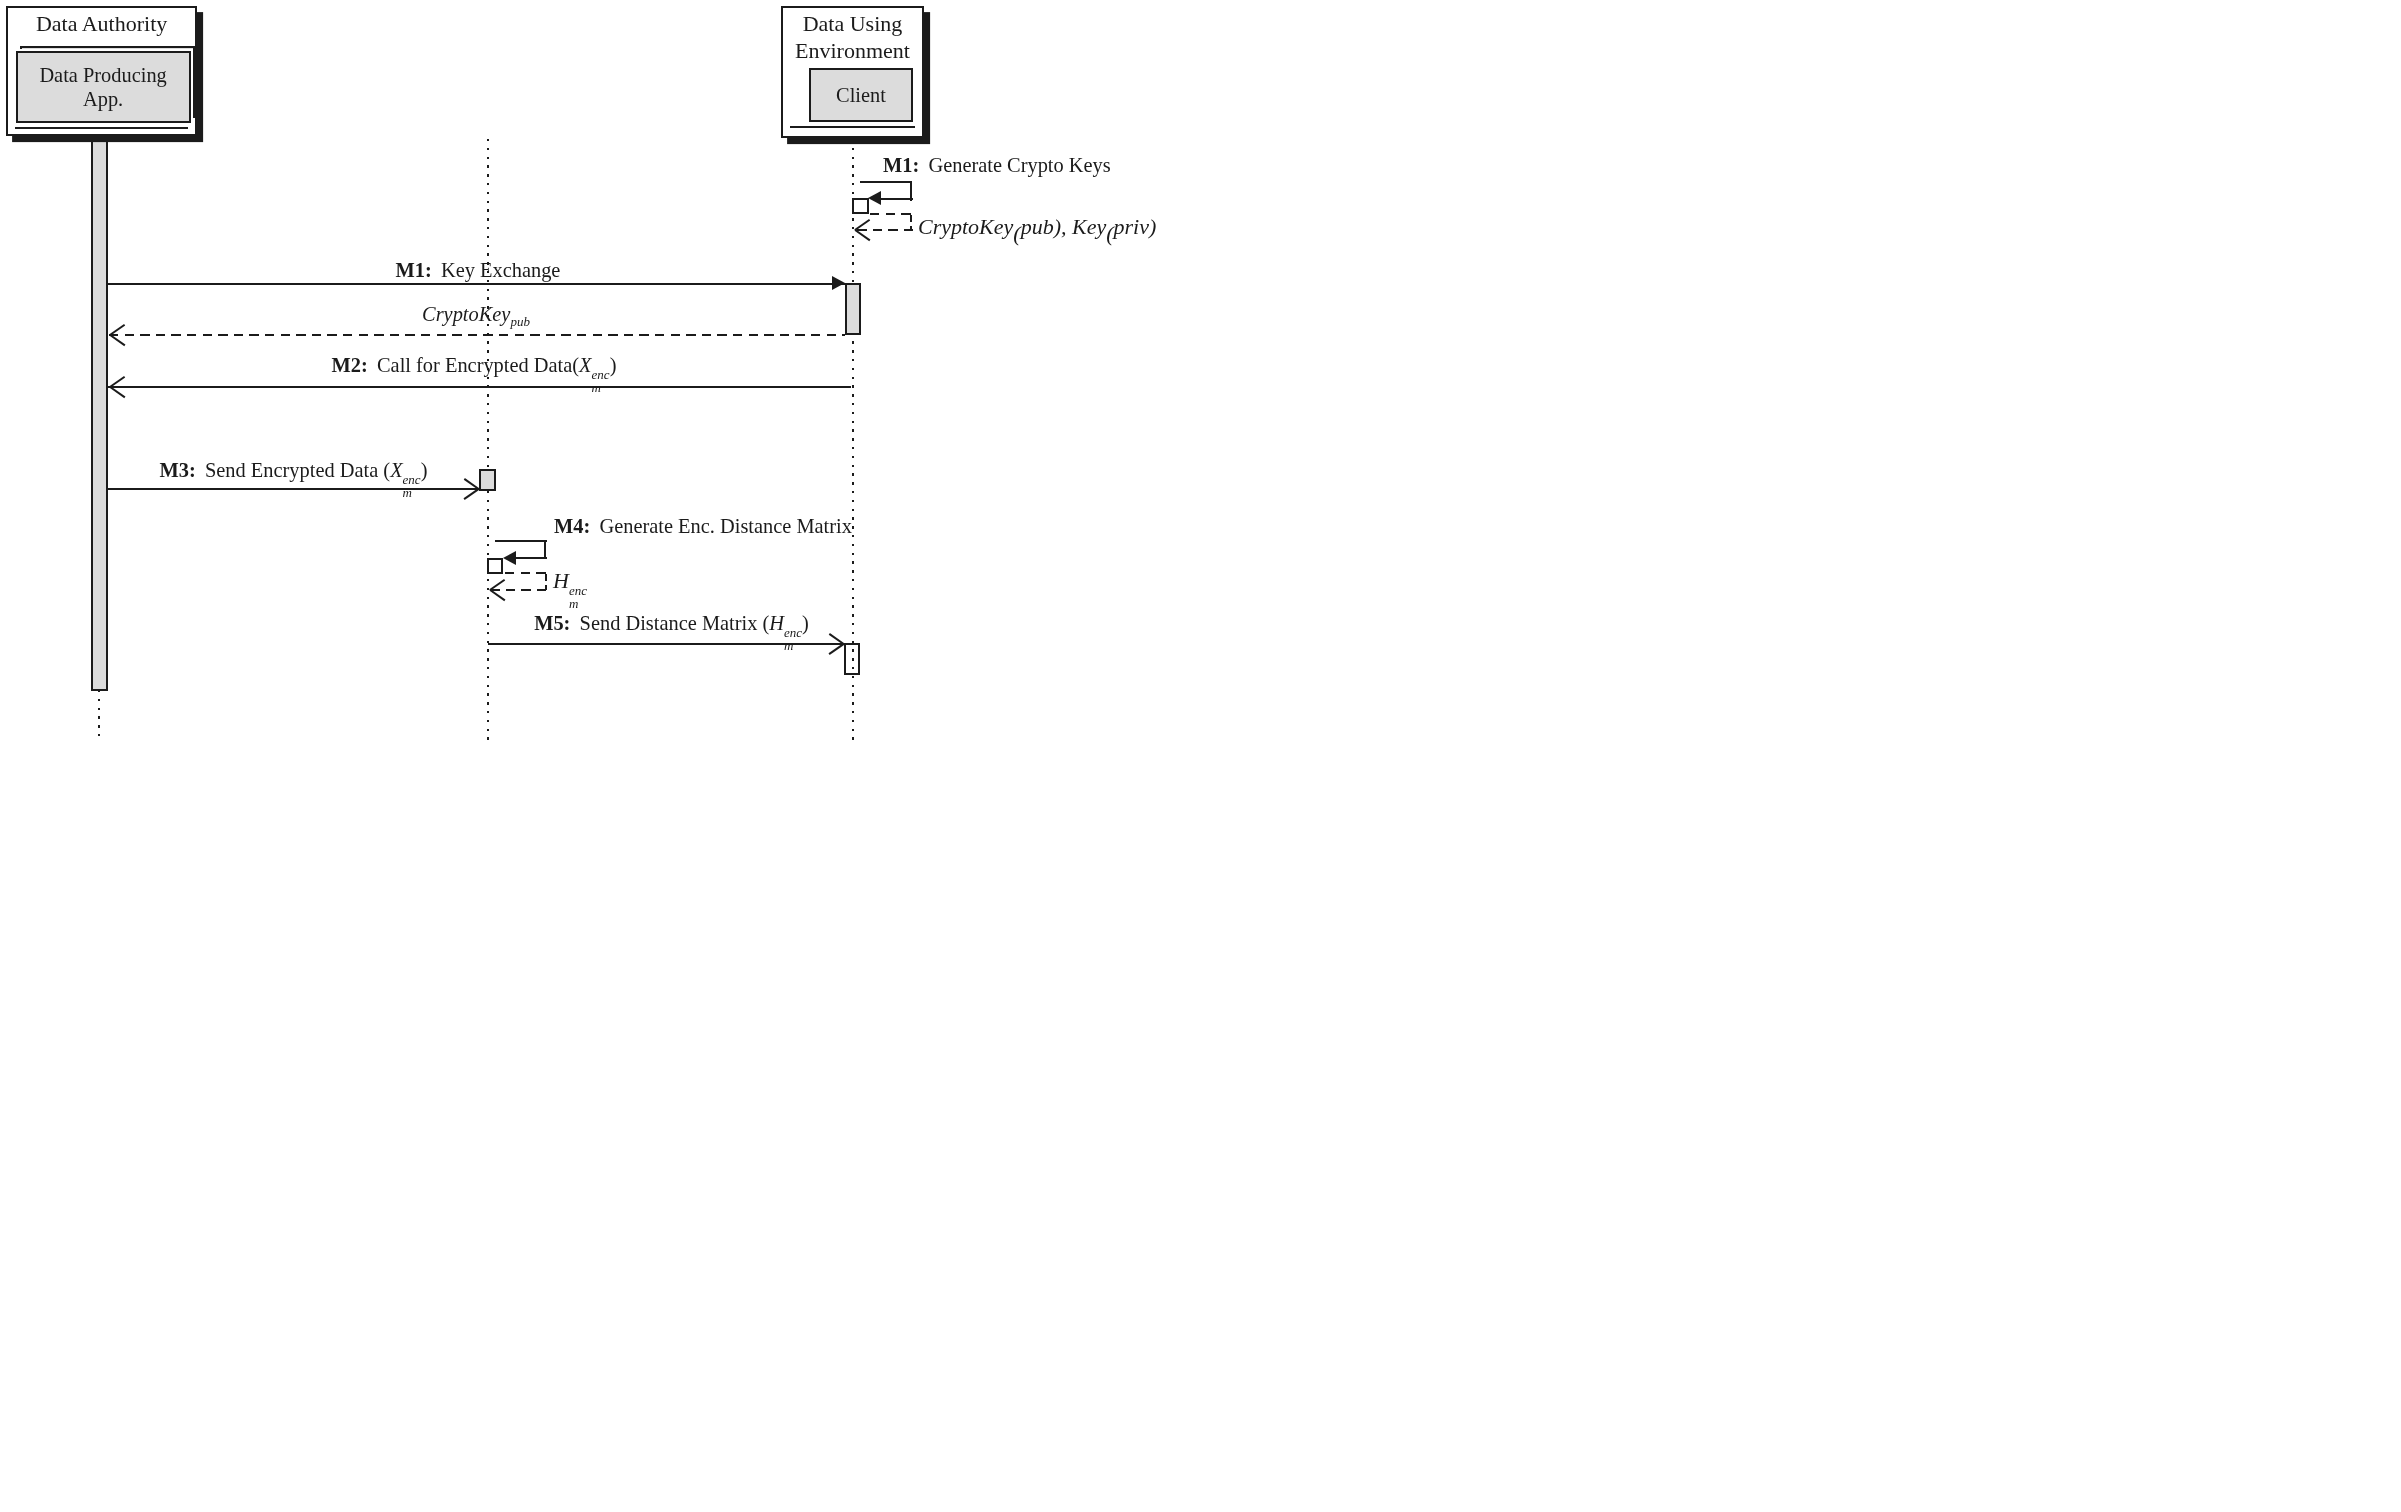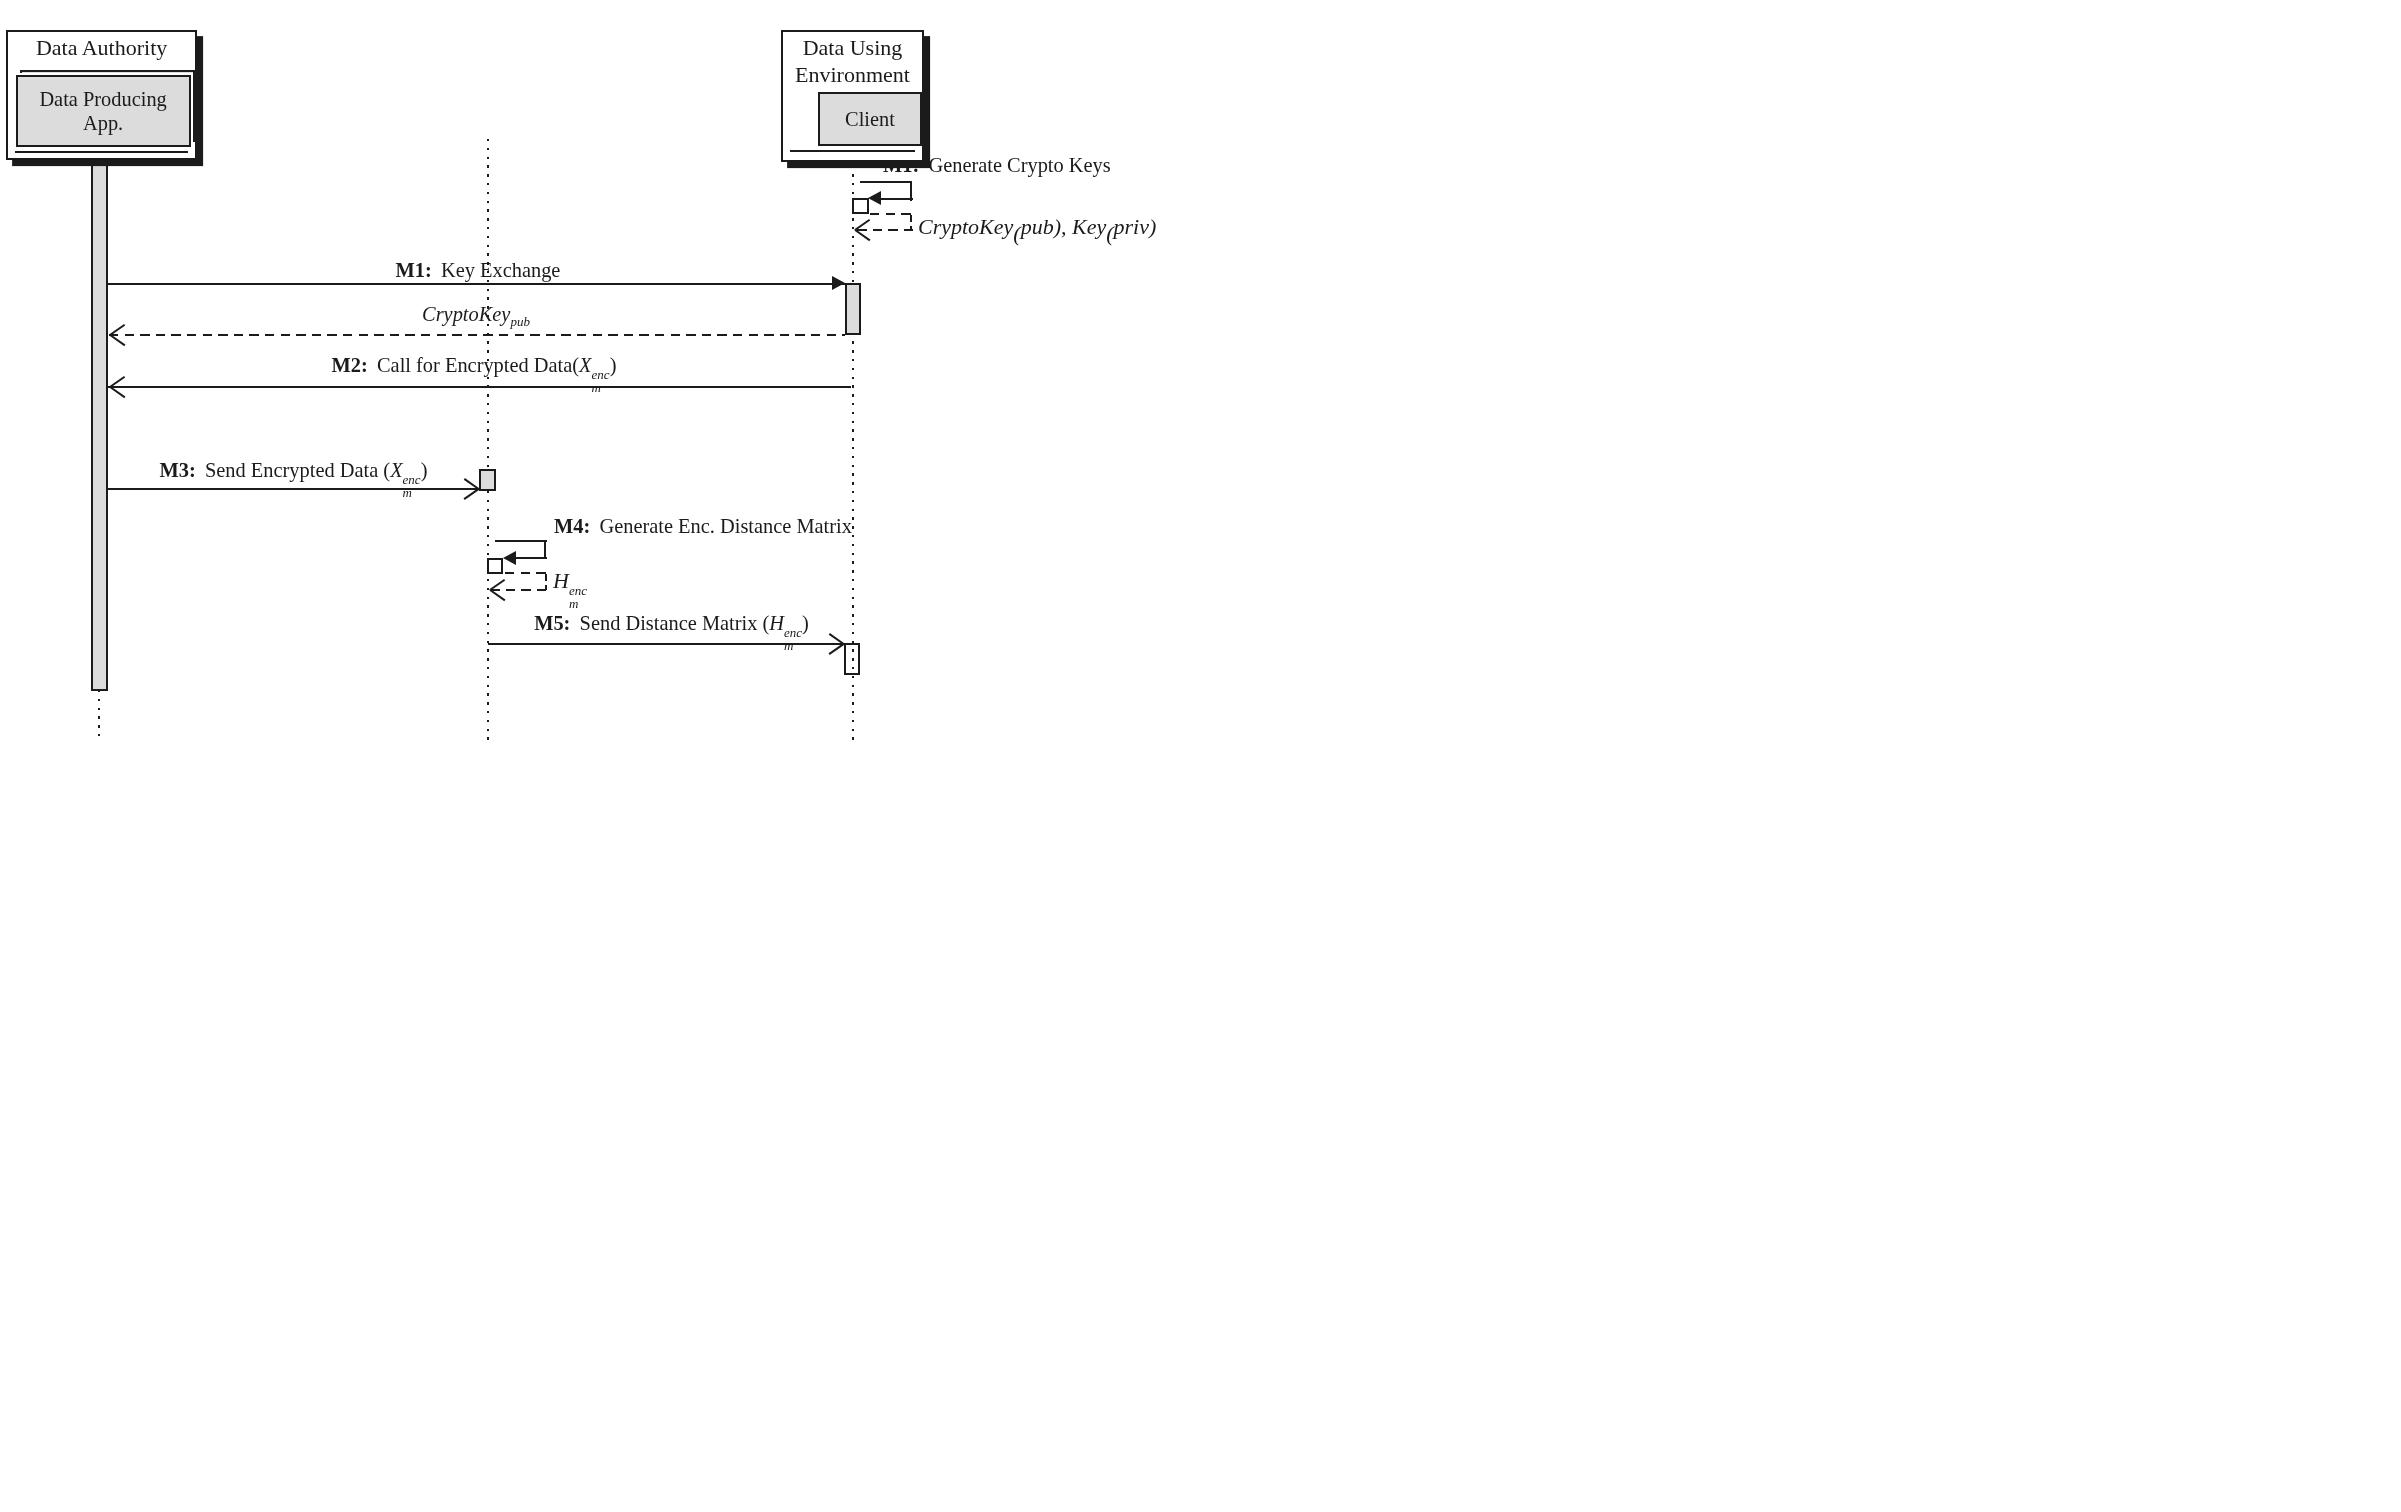--- a/index.html
+++ b/index.html
@@ -1,19 +1,19 @@
 <!DOCTYPE html>
 <html style="--ink: #1b1b1b; --panel: #dcdcdc; --bg: #ffffff;font-size:11px"><head>
 <meta charset="utf-8">
 <style>
   :root{ --ink:#1b1b1b; --panel:#dcdcdc; --bg:#ffffff; }
   html,body{margin:0;padding:0;background:var(--bg);}
   .canvas{position:relative;width:1201px;height:756px;background:var(--bg);
     font-family:"Liberation Serif","DejaVu Serif",serif;color:var(--ink);overflow:hidden;}
-  .abs{position:absolute;margin-top:24px;}
+  .abs{position:absolute;}
   
   .actor{border:2.7px solid var(--ink);background:#fff;box-shadow:6.1px 6.1px 0 var(--ink);z-index:6;box-sizing:border-box;}
   .actor-title{position:absolute;top:3.4px;left:0;right:0;text-align:center;font-size:22px;line-height:1.22;margin:0 auto;}
   .component{position:absolute;background:var(--panel);border:2.7px solid var(--ink);box-sizing:border-box;
     display:flex;align-items:center;justify-content:center;text-align:center;font-size:20.4px;line-height:1.2;z-index:2;}
   .stackback{position:absolute;background:var(--panel);border:2px solid var(--ink);box-sizing:border-box;z-index:1;}
   .whitegap{box-shadow:0 0 0 2px #fff;}
   .ul{position:absolute;left:6.8px;right:6.8px;height:2px;background:var(--ink);}
   
   .dotline{position:absolute;width:2px;z-index:1;
@@ -71,21 +71,21 @@
     <div class="component whitegap" style="left:7.5px;top:43px;width:175px;height:72px;">
       <span>Data Producing App.</span>
     </div>
     <div class="ul" style="bottom:11px;"></div>
     <div class="ul" style="bottom:5.4px;"></div>
   </div>
 
 
   <div class="actor abs" style="left:781px;top:6.1px;width:143px;height:132px;">
     <div class="actor-title" style="width:129px;">Data Using Environment</div>
-    <div class="component" style="left:35px;top:60px;width:104px;height:54px;">
+    <div class="component" style="left:26px;top:60px;width:104px;height:54px;">
       <span>Client</span>
     </div>
     <div class="ul" style="bottom:8.2px;height:2.4px;"></div>
   </div>
 
   <div class="msg" style="left:883px;top:154px;">
     <span class="mprefix">M1:</span><span>Generate Crypto Keys</span>
   </div>
   <div class="hline hthick" style="left:860px;top:181px;width:52px;"></div>
   <div class="vline" style="left:910px;top:181px;height:19.7px;"></div>

